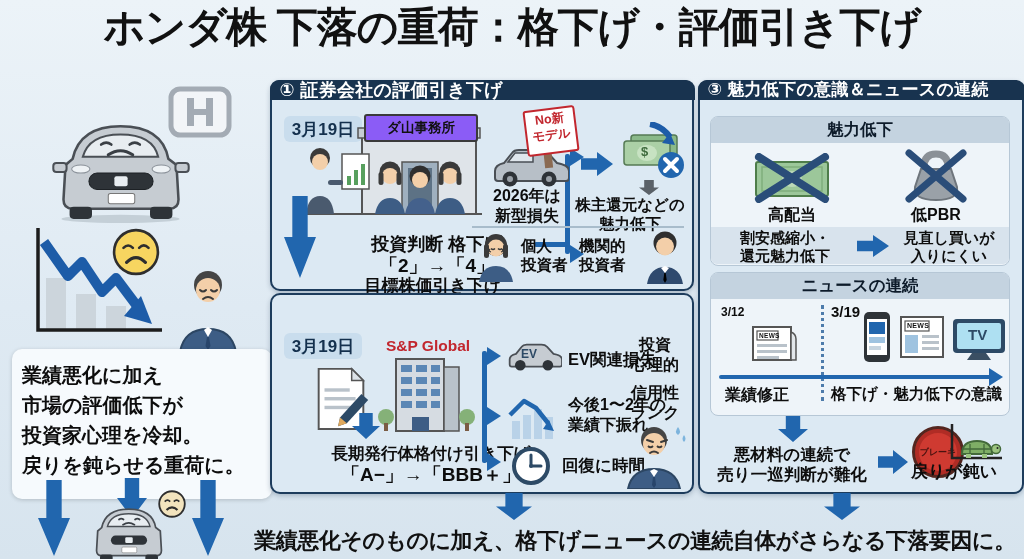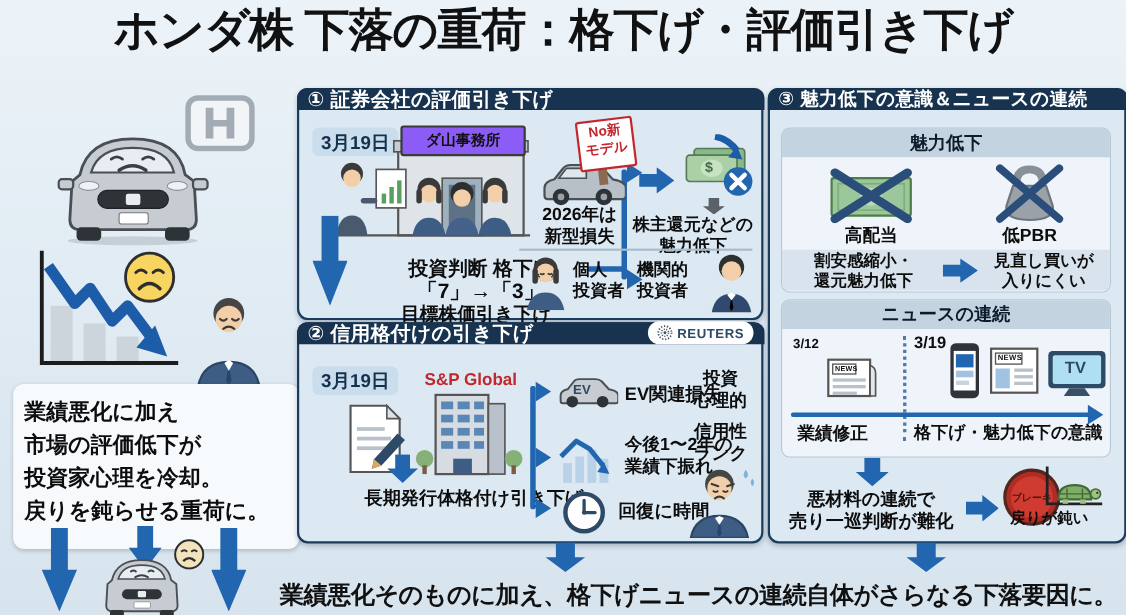--- a/index.html
+++ b/index.html
@@ -162,21 +162,21 @@
         <rect x="134.5" y="58" width="5" height="13" rx="2.5" fill="#3a3a3a"></rect>
         <rect x="152.5" y="58" width="5" height="13" rx="2.5" fill="#3a3a3a"></rect>
         <path d="M131 100 q3 -16 15 -16 q12 0 15 16 z" fill="#3d5d85"></path>
       </svg>
       <div class="officesign abs" style="left:60px;top:0;width:110px;height:24px">ダ山事務所</div>
     </div>
 
     <div class="ad abs" style="left:12px;top:114px;width:32px;height:82px"></div>
 
     <div class="abs t c" style="left:50px;top:152px;width:230px;font-size:18px">投資判断 格下げ</div>
-    <div class="abs t c" style="left:50px;top:172px;width:230px;font-size:19px;font-weight:900">「7」→「3」</div>
+    <div class="abs t c" style="left:50px;top:172px;width:230px;font-size:19px;font-weight:900">「2」→「4」</div>
     <div class="abs t c" style="left:42px;top:194px;width:238px;font-size:17px">目標株価引き下げ</div>
     <div class="abs t c" style="left:42px;top:213px;width:238px;font-size:19px;font-weight:900">1,730円→1,450円</div>
 
     <div class="vline abs" style="left:293px;top:72px;width:5px;height:100px"></div>
     <div class="hline abs" style="left:262px;top:160px;width:33px;height:5px"></div>
     <div class="abs tri-r" style="left:298px;top:66px"></div>
     <div class="abs tri-r" style="left:298px;top:163px"></div>
 
     <div class="abs" style="left:215px;top:62px">
       <svg width="82" height="44" viewBox="0 0 82 44">
@@ -233,33 +233,20 @@
         <circle cx="23" cy="13" r="11.5" fill="#2f2f2f"></circle>
           <circle cx="23" cy="16.5" r="9" fill="#f3cfa9"></circle>
         <path d="M5 54 q3 -17 18 -17 q15 0 18 17 z" fill="#2f4a6e"></path>
         <path d="M19 38 l4 5 4 -5 -4 -2 z" fill="#fff"></path>
         <path d="M22.3 43 h1.4 l1 7 -1.7 3 -1.7 -3 z" fill="#1c3least2"></path>
       </svg>
     </div>
   </div>
 
   <div class="panel abs" style="left:270px;top:293px;width:420px;height:197px">
-    <div class="phead">
-      <span>② 信用格付けの引き下げ</span>
-      <span class="pill" style="margin-left:auto">
-        <span style="display:flex">
-          <svg width="15" height="15" viewBox="0 0 16 16">
-            <circle cx="8" cy="8" r="6.4" fill="none" stroke="#3c4f63" stroke-width="1.7" stroke-dasharray="1.2 1.7"></circle>
-            <circle cx="8" cy="8" r="3.4" fill="none" stroke="#3c4f63" stroke-width="1.6" stroke-dasharray="1 1.4"></circle>
-            <circle cx="8" cy="8" r="1.4" fill="#3c4f63"></circle>
-          </svg>
-        </span>
-        <span style="font-size:12px;font-weight:800;color:#2d4a66;letter-spacing:.5px">REUTERS</span>
-      </span>
-    </div>
 
     <div class="badge abs" style="left:12px;top:38px;width:78px;height:26px">3月19日</div>
 
     <div class="abs" style="left:40px;top:70px">
       <svg width="58" height="66" viewBox="0 0 58 68">
         <path d="M6 4 h34 l12 12 v50 h-46 z" fill="#fff" stroke="#555" stroke-width="2"></path>
         <path d="M40 4 v12 h12 z" fill="#dde3e8" stroke="#555" stroke-width="1.5"></path>
         <rect x="12" y="24" width="26" height="3.5" fill="#b9c2ca"></rect>
         <rect x="12" y="33" width="32" height="3.5" fill="#b9c2ca"></rect>
         <rect x="12" y="42" width="32" height="3.5" fill="#b9c2ca"></rect>
@@ -288,20 +275,21 @@
         <rect x="36" y="62" width="17" height="14" fill="#3d5d85"></rect>
         <circle cx="10" cy="62" r="8" fill="#85b178"></circle>
           <rect x="8" y="68" width="4" height="8" fill="#7a5c44"></rect>
         <circle cx="91" cy="62" r="8" fill="#85b178"></circle>
           <rect x="89" y="68" width="4" height="8" fill="#7a5c44"></rect>
       </svg>
     </div>
 
     <div class="ad abs" style="left:80px;top:118px;width:28px;height:26px"></div>
     <div class="abs t c" style="left:4px;top:148px;width:310px;font-size:16.5px">長期発行体格付け引き下げ</div>
+    <div class="abs t c" style="left:4px;top:168px;width:310px;font-size:19px;font-weight:900">「A−」→「BBB＋」</div>
 
     <div class="vline abs" style="left:210px;top:56px;width:5px;height:112px"></div>
     <div class="abs tri-r" style="left:215px;top:52px"></div>
     <div class="abs tri-r" style="left:215px;top:112px"></div>
     <div class="abs tri-r" style="left:215px;top:158px"></div>
 
     <div class="abs" style="left:232px;top:44px">
       <svg width="58" height="34" viewBox="0 0 82 44">
         <path d="M8 27 q0 -6 9 -8 l8 -10 q2 -3 7 -3 h21 q5 0 8 3 l9 10 q12 2 12 8 v7 q0 3 -3 3 h-68 q-3 0 -3 -3 z" fill="#c6ccd2" stroke="#4a4f55" stroke-width="2.5"></path>
         <circle cx="23" cy="35" r="7.5" fill="#2e3338"></circle>
@@ -444,21 +432,21 @@
       <svg width="60" height="42" viewBox="0 0 60 42">
         <path d="M6 2 V36 H56" stroke="#222" stroke-width="2.5" fill="none"></path>
         <path d="M16 32 q0 -13 15 -13 q15 0 15 13 z" fill="#7fae66" stroke="#43693a" stroke-width="2"></path>
         <path d="M24 22 v10 M38 22 v10 M17 27 h28" stroke="#43693a" stroke-width="1.3" fill="none"></path>
         <circle cx="50" cy="27" r="4.5" fill="#9cc47f" stroke="#43693a" stroke-width="1.5"></circle>
         <circle cx="51.5" cy="26" r="1" fill="#222"></circle>
         <rect x="20" y="32" width="5" height="4" fill="#9cc47f"></rect>
         <rect x="36" y="32" width="5" height="4" fill="#9cc47f"></rect>
       </svg>
     </div>
-    <div class="abs t c" style="left:200px;top:380px;width:108px;font-size:14px;font-weight:900">戻りが鈍い</div>
+    <div class="abs t c" style="left:200px;top:380px;width:108px;font-size:17px;font-weight:900">戻りが鈍い</div>
   </div>
 
   <div class="ad abs" style="left:496px;top:493px;width:36px;height:27px"></div>
   <div class="ad abs" style="left:824px;top:493px;width:36px;height:27px"></div>
 
   <div class="abs c" style="left:248px;top:526px;width:774px;font-size:22px;font-weight:900;letter-spacing:-.5px">業績悪化そのものに加え、格下げニュースの連続自体がさらなる下落要因に。</div>
 
 </div>
 
 </body></html>

